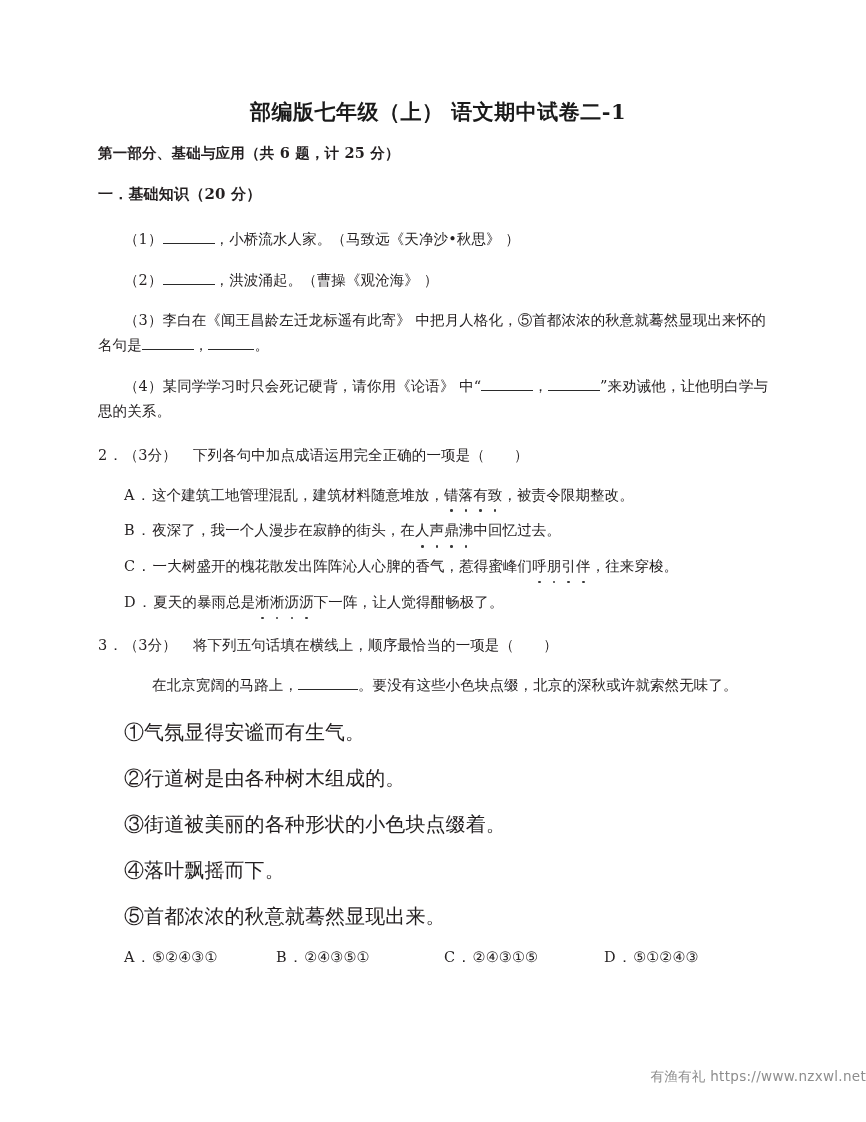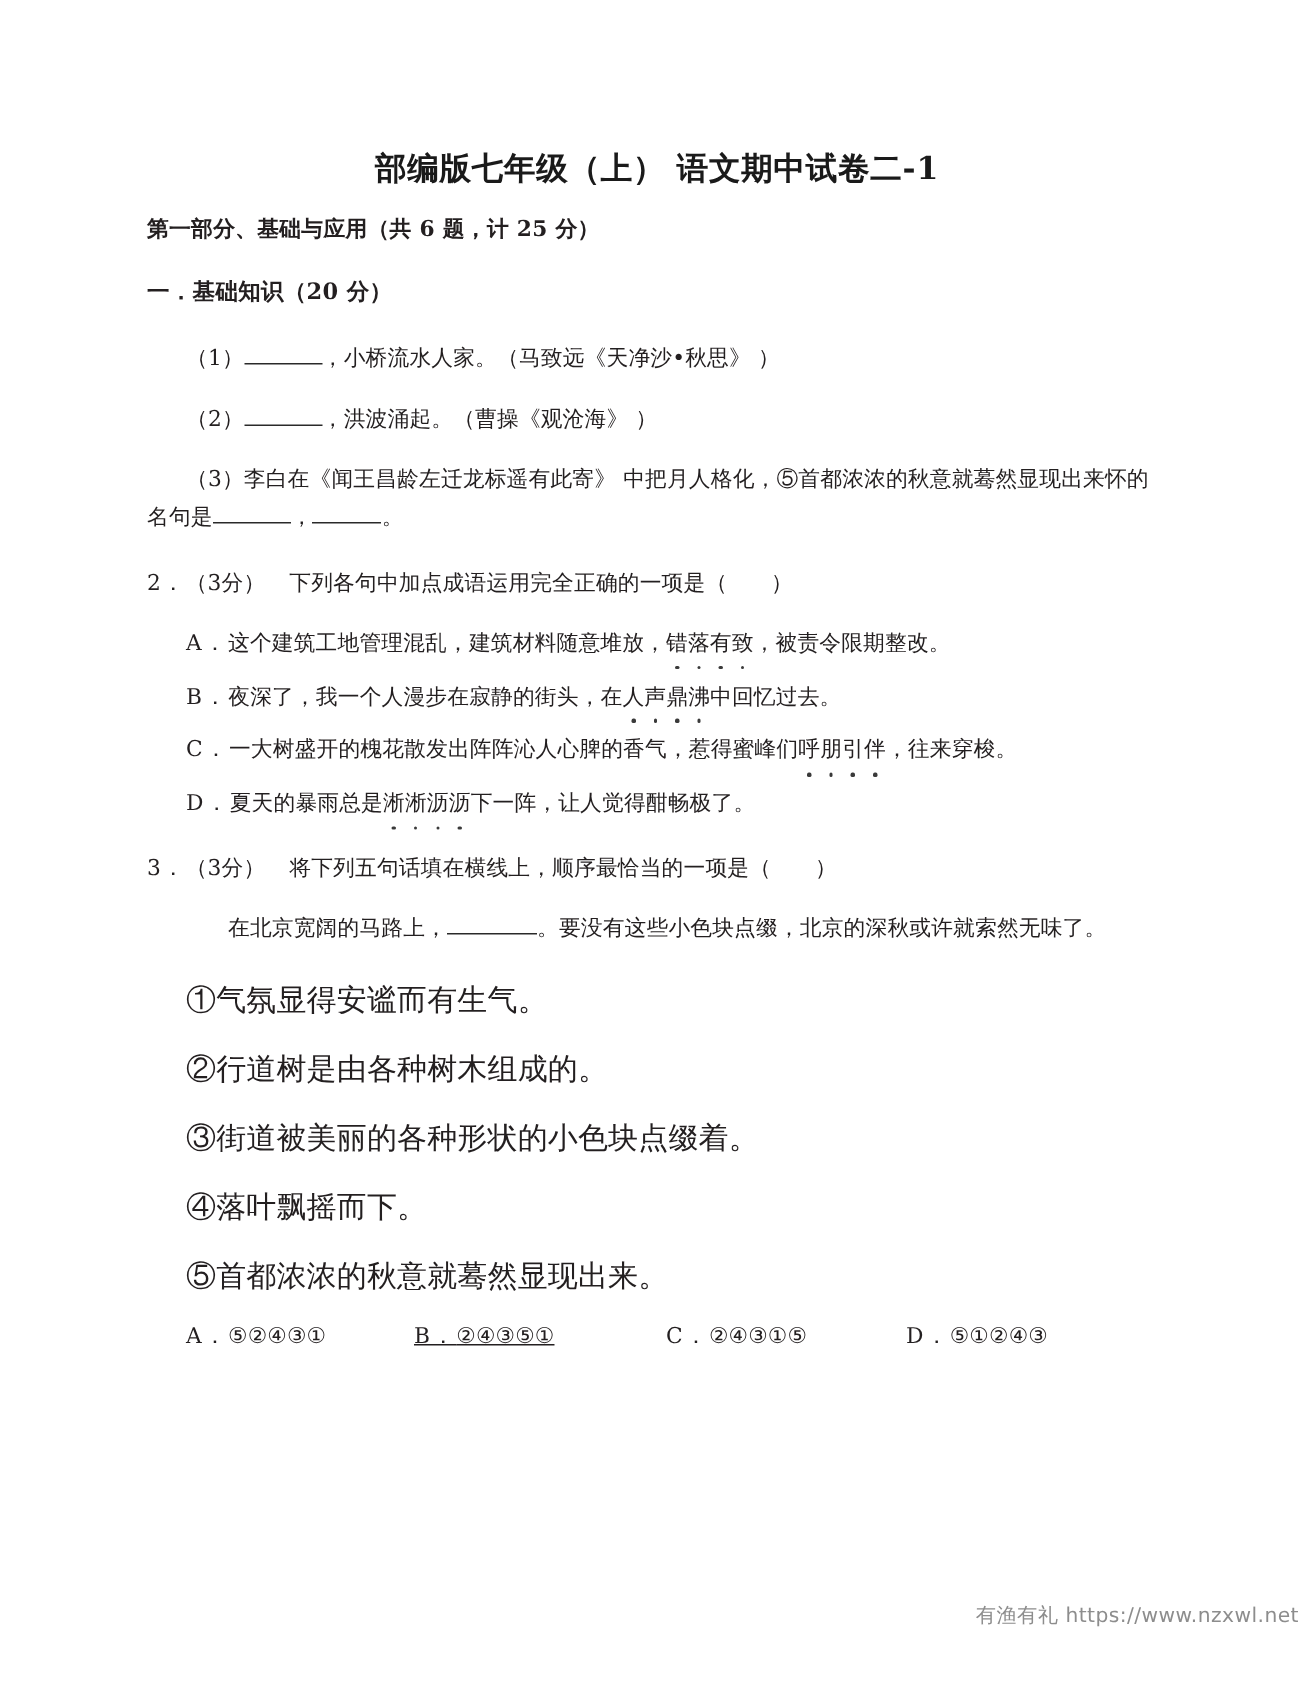--- a/index.html
+++ b/index.html
@@ -158,21 +158,21 @@
     line-height: 1.5;
     margin: 4px 0 0 0;
     padding-left: 26px;
     display: flex;
     letter-spacing: 0.1px;
   }
   .opt-row .opt {
     white-space: nowrap;
   }
   .opt-row .opt:nth-child(1) { width: 152px; }
-  .opt-row .opt:nth-child(2) { width: 168px; text-decoration: underline; }
+  .opt-row .opt:nth-child(2) { width: 168px; }
   .opt-row .opt:nth-child(3) { width: 160px; }
   .opt-lbl { letter-spacing: 1.5px; }
 
   
   .footer {
     position: absolute;
     left: 0;
     top: 1068px;
     width: 866px;
     text-align: right;
@@ -201,20 +201,23 @@
       </div>
 
       <div class="sub-item">
         <span>（2）</span><span class="blank w2"></span><span>，洪波涌起。（曹操《观沧海》 ）</span>
       </div>
 
       <div class="sub-item wrap">
         <span>（3）</span><span>李白在《闻王昌龄左迁龙标遥有此寄》 中把月人格化，⑤首都浓浓的秋意就蓦然显现出来</span><span>怀的名句是</span><span class="blank w2"></span><span>，</span><span class="blank w1"></span><span>。</span>
       </div>
 
+      <div class="sub-item wrap">
+        <span>（4）</span><span>某同学学习时只会死记硬背，请你用《论语》 中“</span><span class="blank w2"></span><span>，</span><span class="blank w2"></span><span>”来劝诫他，让他明白学与</span><span>思的关系。</span>
+      </div>
     </div>
 
     <div class="question">
       <div class="q-stem">
         <span class="q-num">2．</span><span>（3分）</span><span class="gap-md"></span><span>下列各句中加点成语运用完全正确的一项是（　　）</span>
       </div>
 
       <div class="choice-block">
         <div class="choice">
           <span class="choice-label">A．</span><span>这个建筑工地管理混乱，建筑材料随意堆放，</span><span class="emph"><span>错落有致</span><span class="dots">

